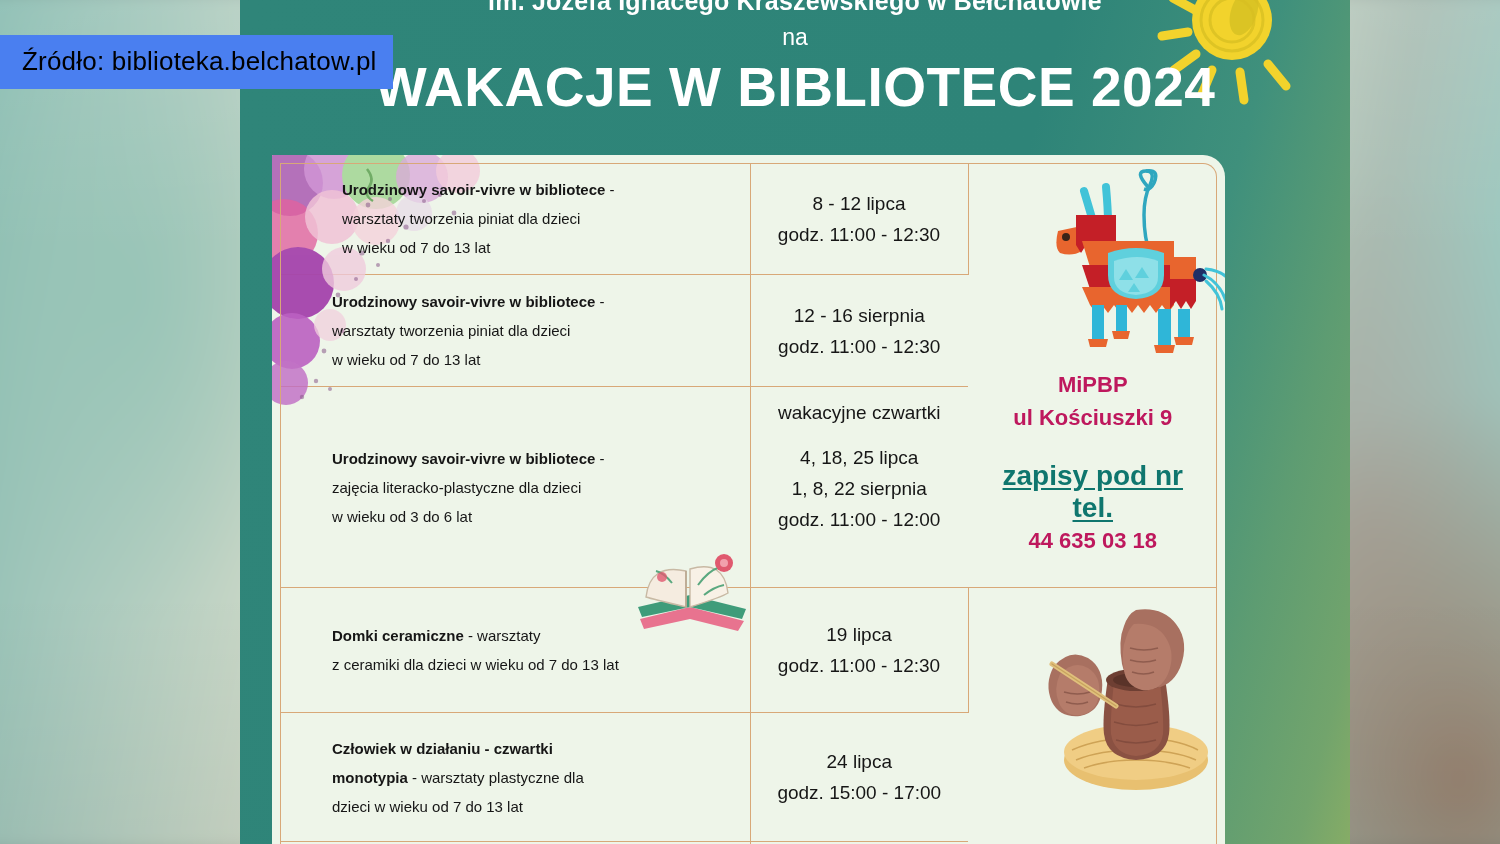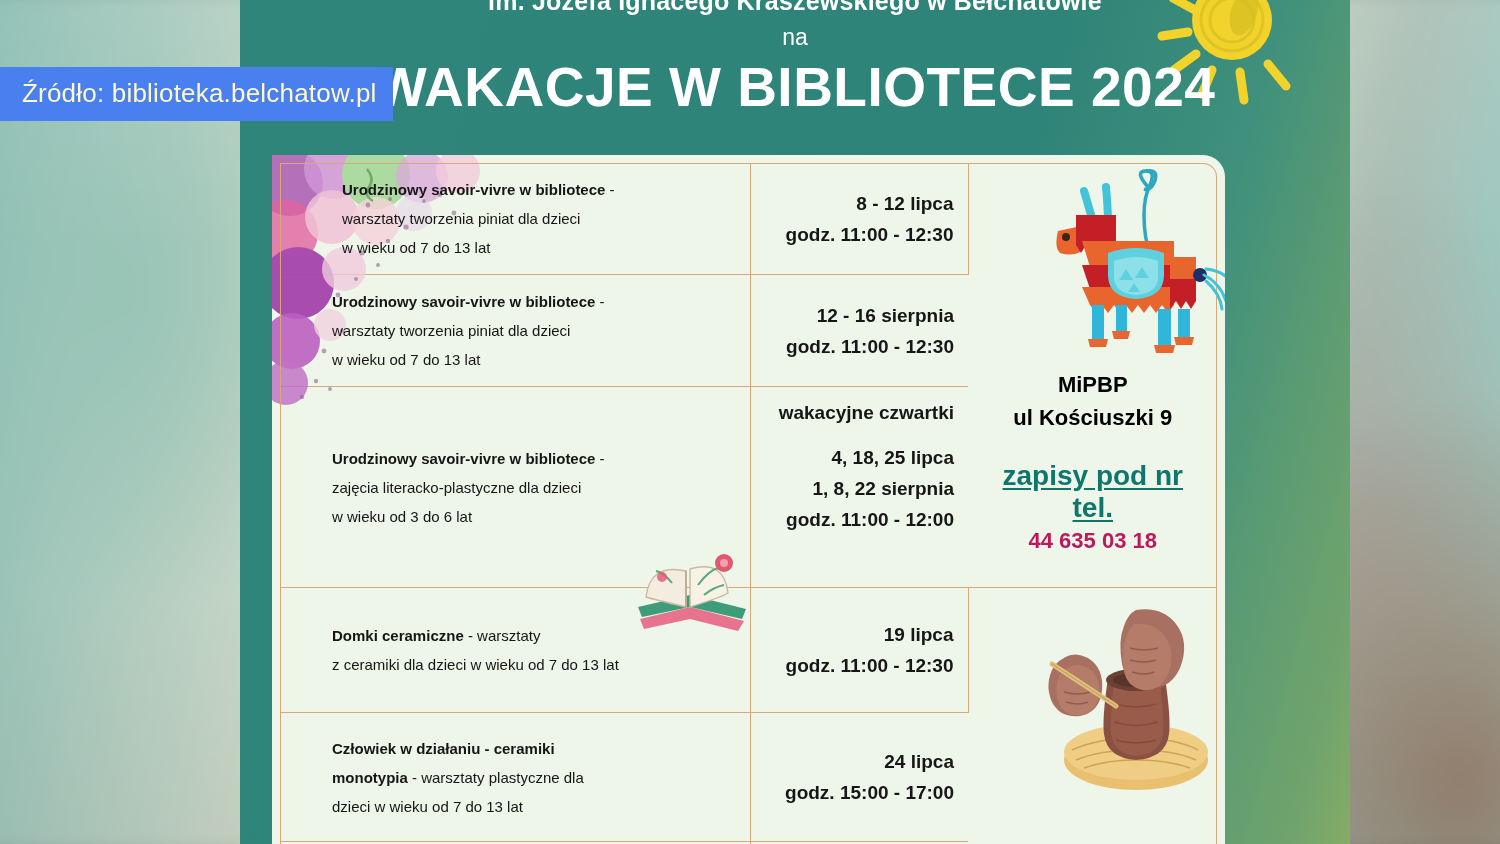--- a/index.html
+++ b/index.html
@@ -154,33 +154,33 @@
 
   .desc {
     font-size: 15px;
     line-height: 29px;
     position: relative;
     z-index: 2;
   }
   .desc b { font-weight: bold; }
   .date {
     font-size: 19px;
-    font-weight: bold;
+    font-weight: normal;
     line-height: 31px;
-    text-align: right;
+    text-align: center;
   }
   .date .sub { display: block; }
   .date .gap { display: block; height: 14px; }
 
   .info-cell { text-align: center; }
   .addr {
     font-size: 22px;
     font-weight: bold;
     line-height: 33px;
-    color: #000000;
+    color: #be185d;
   }
   .phone-label {
     margin-top: 26px;
     font-size: 28px;
     font-weight: bold;
     color: #0f766e;
     text-decoration: underline;
     text-underline-offset: 3px;
   }
   .phone-num {
@@ -227,28 +227,27 @@
     z-index: 4;
     pointer-events: none;
   }
 
   
   .source-chip {
     position: absolute;
     left: 0;
     top: 35px;
     background: #4a7ff0;
-    color: #fef9c3;
+    color: #000000;
     font-size: 26px;
     line-height: 34px;
     padding: 9px 16px 11px 22px;
     z-index: 20;
     white-space: nowrap;
     letter-spacing: 0.2px;
-    margin-top: 32px;
   }
 </style>
 </head>
 <body>
 
 <div id="stage">
 
   <div class="bg-base"></div>
   <div class="bg-sheen"></div>
 
@@ -498,21 +497,21 @@
                 <span class="sub">19 lipca</span>
                 <span class="sub">godz. 11:00 - 12:30</span>
               </div>
             </td>
             <td rowspan="3"></td>
           </tr>
 
           <tr>
             <td style="height:104px;">
               <div class="desc" style="padding-left:38px;">
-                <b>Człowiek w działaniu - ceramiki</b><br>
+                <b>Człowiek w działaniu - czwartki</b><br>
                 <b>monotypia</b><span> - </span><span>warsztaty plastyczne dla</span><br>
                 <span>dzieci w wieku od 7 do 13 lat</span>
               </div>
             </td>
             <td>
               <div class="date">
                 <span class="sub">24 lipca</span>
                 <span class="sub">godz. 15:00 - 17:00</span>
               </div>
             </td>

